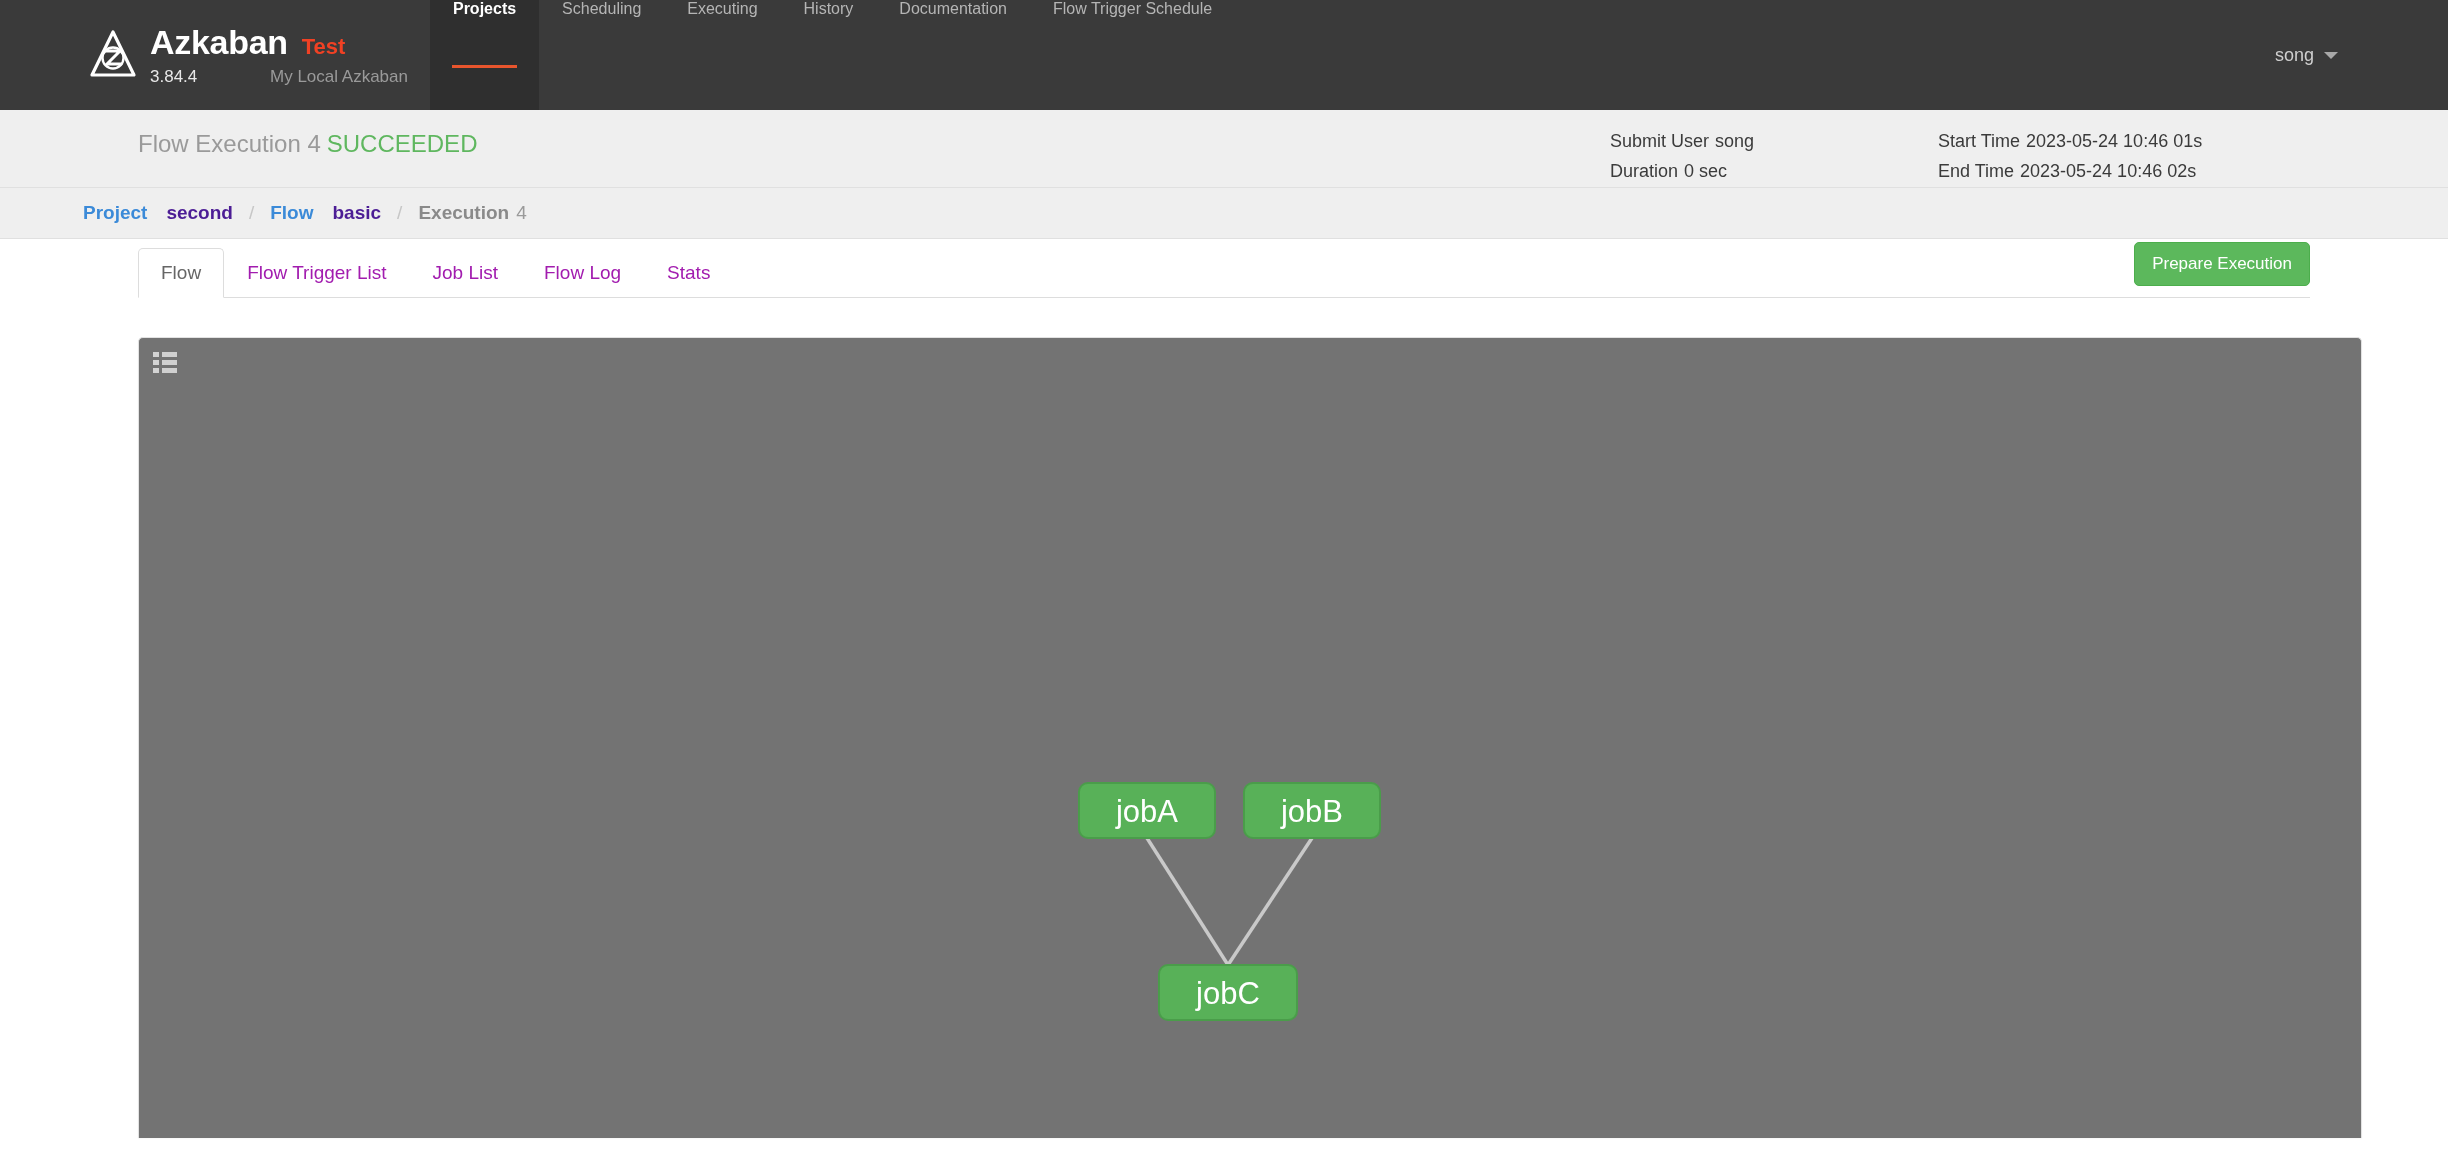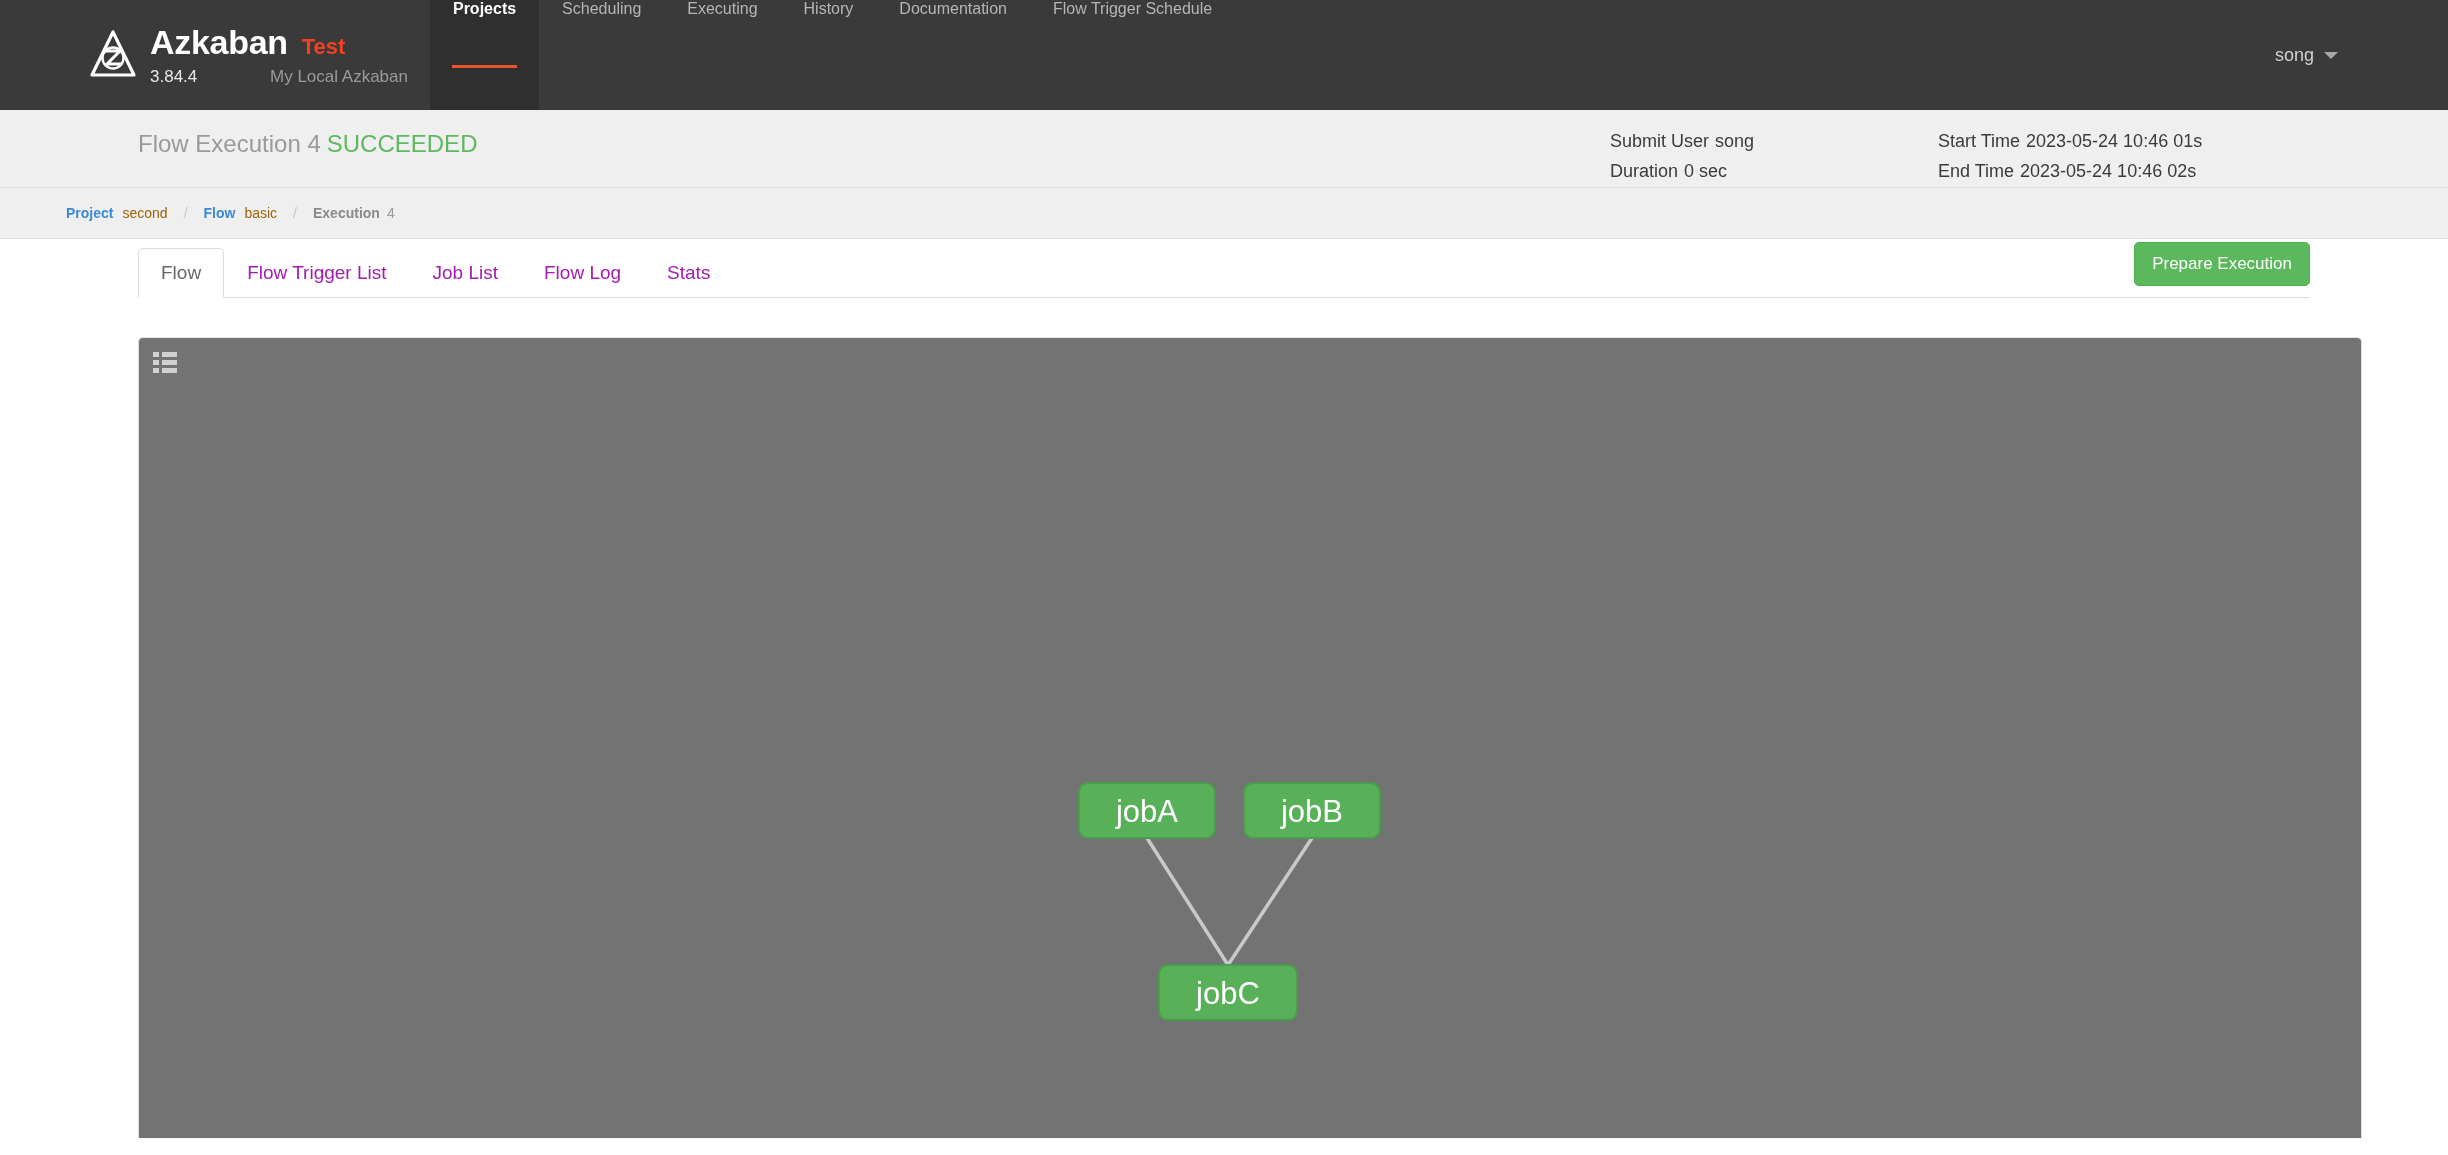--- a/index.html
+++ b/index.html
@@ -159,25 +159,25 @@
   .meta-label { font-weight: normal; }
   .meta-value { font-weight: normal; margin-left: 6px; }
 
   
   .breadcrumb-bar {
     background: #efefef;
     height: 50px;
     border-bottom: 1px solid #e0e0e0;
     display: flex;
     align-items: center;
-    padding-left: 66px;
-    font-size: 14px;
+    padding-left: 83px;
+    font-size: 19px;
   }
   .crumb-strong { color: #3b8ad8; font-weight: bold; }
-  .crumb-link   { color: #a16207; margin-left: 9px; }
+  .crumb-link   { color: #4c1d95; margin-left: 19px; font-weight: bold; }
   .crumb-sep    { color: #c6c6c6; margin: 0 16px; }
   .crumb-current-strong { color: #8a8a8a; font-weight: bold; }
   .crumb-current { color: #9a9a9a; margin-left: 7px; }
   .crumb-group { display: flex; align-items: baseline; cursor: pointer; }
   .crumb-group.static { cursor: default; }
 
   
   .content {
     background: #ffffff;
     position: relative;

